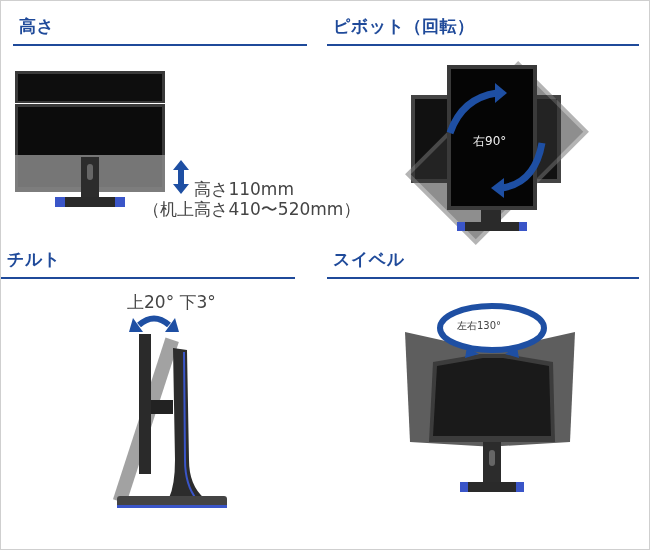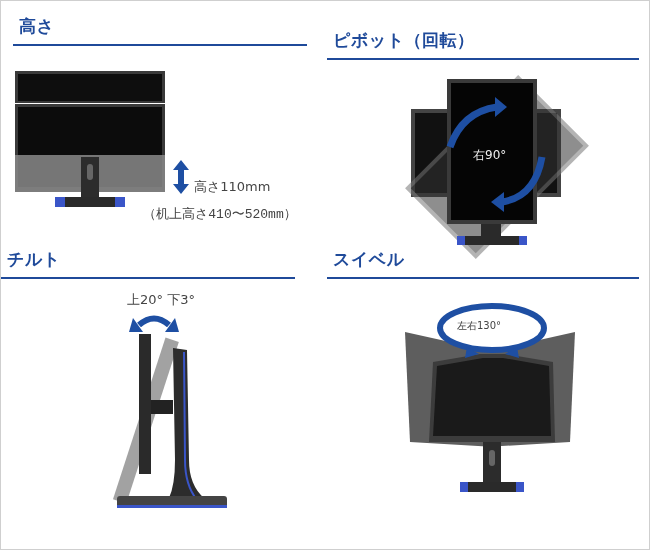--- a/index.html
+++ b/index.html
@@ -11,21 +11,21 @@
   }
   .section { position: absolute; }
   .sec-title {
     position: absolute; left: 6px; top: 0;
     font-size: 17px; font-weight: bold; color: #1f4a9a;
     letter-spacing: 0.5px;
   }
   .sec-rule {
     position: absolute; left: 0; height: 2px; background: #1f4a9a;
   }
-  .caption { position: absolute; color: #444; font-size: 13px; white-space: nowrap; }
+  .caption { position: absolute; color: #444; font-size: 17px; white-space: nowrap; }
   .caption.light { color: #eee; font-size: 12px; }
   svg { position: absolute; overflow: visible; }
 </style>
 </head>
 <body>
 
 <div class="frame">
 
   <div class="section" style="left:12px;top:14px;width:300px;height:220px;">
     <div class="sec-title">高さ</div>
@@ -46,24 +46,24 @@
       <rect x="40" y="126" width="70" height="10" fill="#2a2a2a"></rect>
       <rect x="40" y="126" width="10" height="10" fill="#3a55c8"></rect>
       <rect x="100" y="126" width="10" height="10" fill="#3a55c8"></rect>
     </svg>
 
     <svg width="16" height="34" style="left:160px;top:145px;">
       <polygon points="8,0 16,10 11,10 11,24 16,24 8,34 0,24 5,24 5,10 0,10" fill="#1e4fa3"></polygon>
     </svg>
 
     <div class="caption" style="left:181px;top:163px;">高さ110mm</div>
-    <div class="caption" style="left:130px;top:190px;font-family:Liberation Mono, monospace;">（机上高さ410〜520mm）</div>
+    <div class="caption" style="left:130px;top:183px;">（机上高さ410〜520mm）</div>
   </div>
 
-  <div class="section" style="left:326px;top:28px;width:312px;height:220px;">
+  <div class="section" style="left:326px;top:14px;width:312px;height:220px;">
     <div class="sec-title">ピボット（回転）</div>
     <div class="sec-rule" style="top:29px;width:312px;"></div>
 
     <svg width="180" height="180" style="left:80px;top:48px;">
 
       <rect x="4" y="32" width="150" height="88" fill="#444"></rect>
       <rect x="8" y="36" width="142" height="80" fill="#111"></rect>
 
       <g transform="rotate(45 90 90)" opacity="0.55">
         <rect x="40" y="10" width="100" height="160" fill="#777"></rect>

